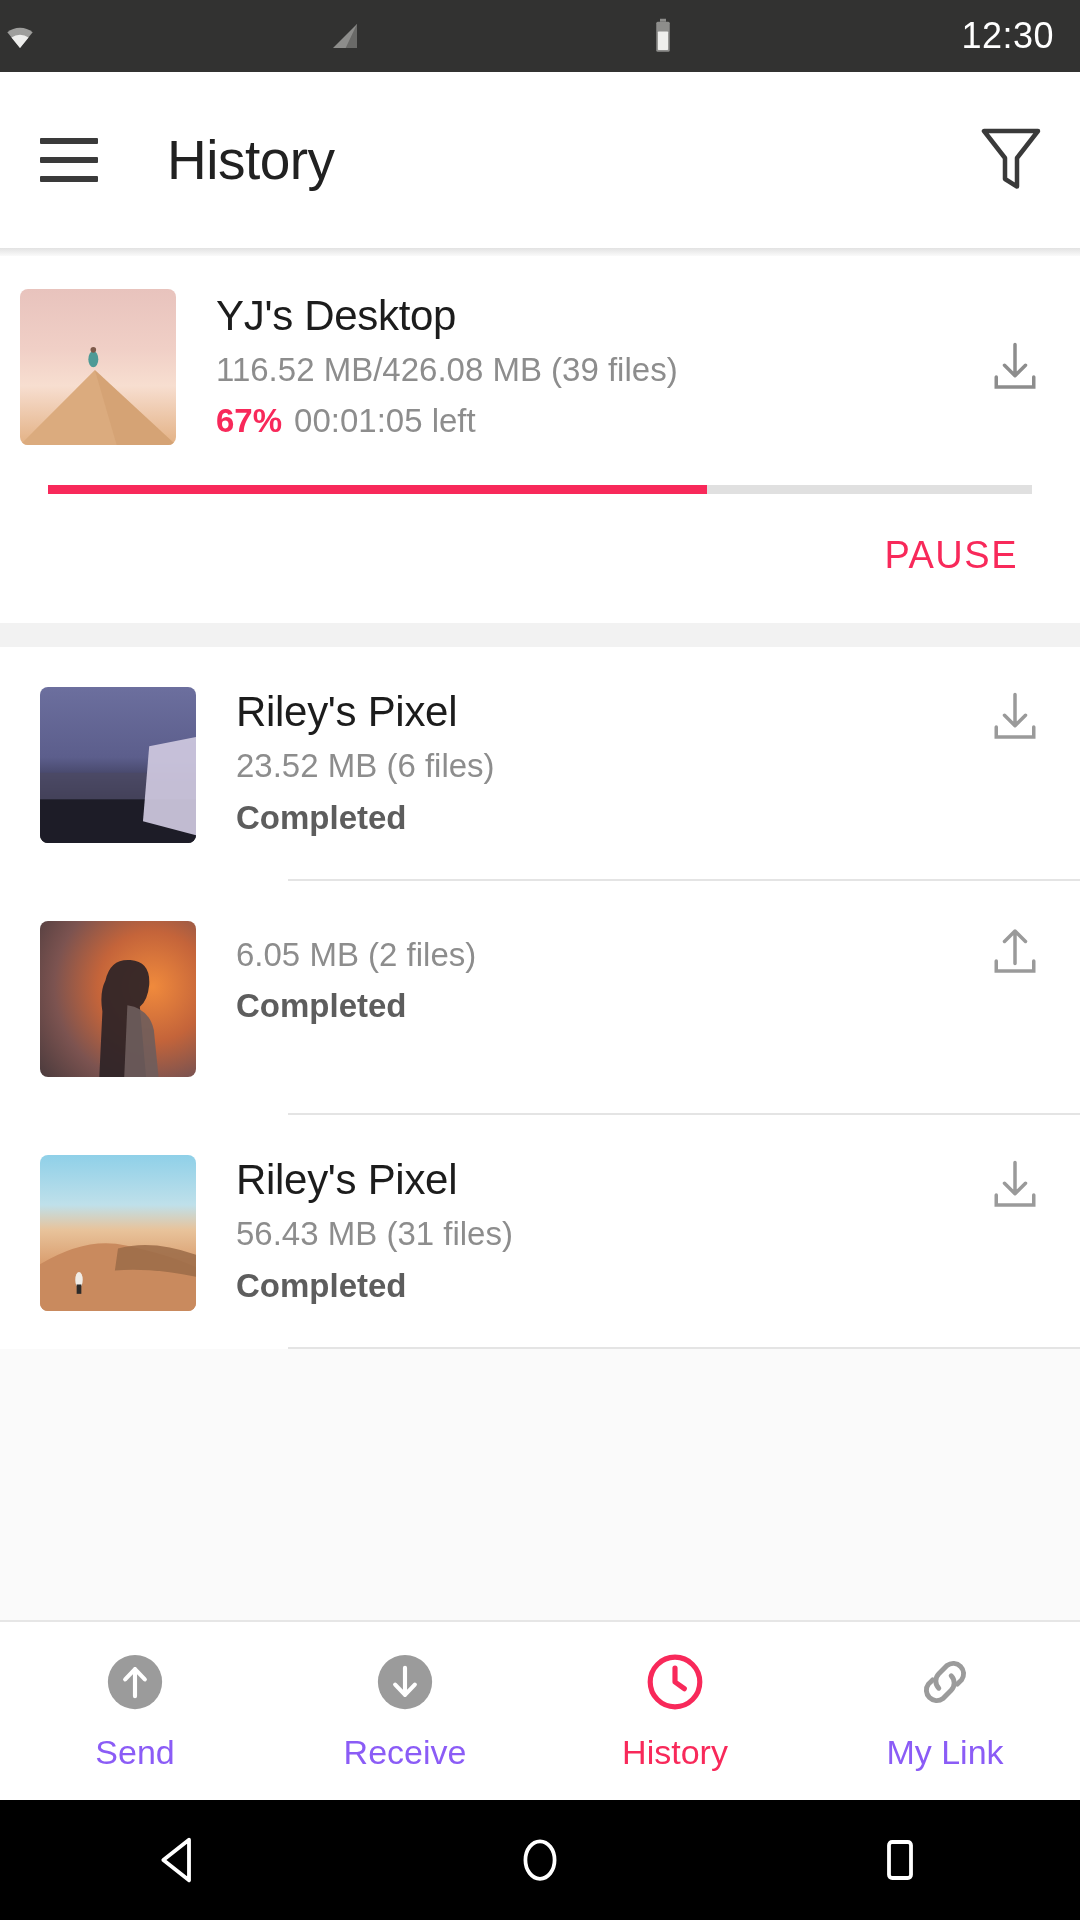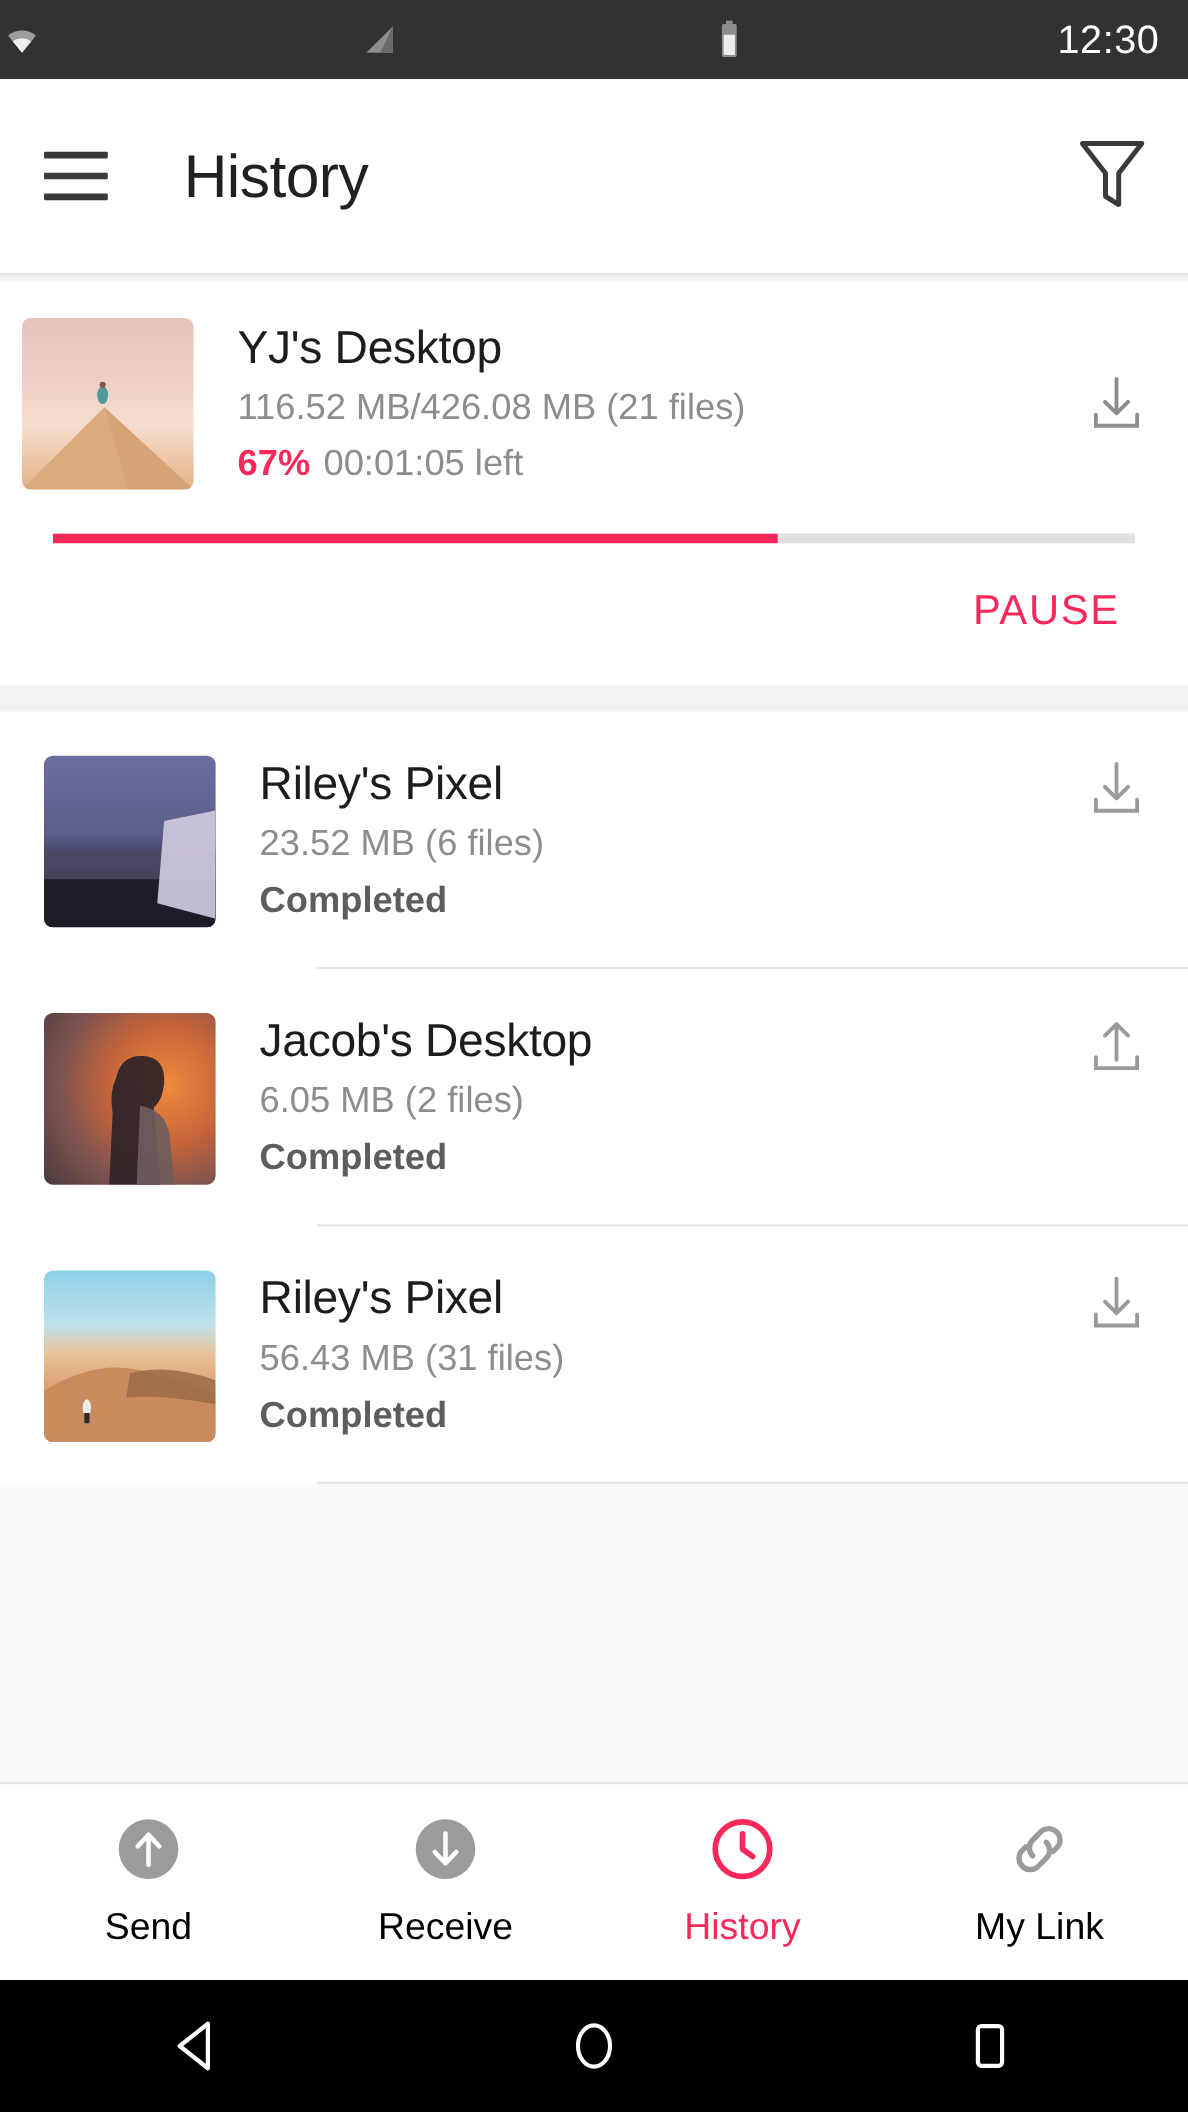--- a/index.html
+++ b/index.html
@@ -86,21 +86,21 @@
 
   
   .bottomnav {
     position:absolute; left:0; bottom:120px; width:1080px; height:180px;
     background:#ffffff; display:flex; border-top:2px solid #e6e6e6;
   }
   .nav-item {
     flex:1; display:flex; flex-direction:column; align-items:center;
     justify-content:center; gap:16px; cursor:pointer;
   }
-  .nav-label { font-size:34px; color:#000000; }
+  .nav-label { font-size:34px; color:#8b5cf6; }
   .nav-item.active .nav-label { color:#f8295a; }
 
   
   .sysnav {
     position:absolute; left:0; bottom:0; width:1080px; height:120px;
     background:#000000; display:flex; align-items:center; justify-content:space-around;
   }
   .sysnav-btn { cursor:pointer; display:flex; align-items:center; justify-content:center; width:180px; }
 
   
@@ -157,21 +157,21 @@
       <div class="thumb tb-0">
         <svg width="156" height="156" viewBox="0 0 100 100" style="position:absolute;inset:0;">
           <path d="M0 100 L48 52 L100 100 Z" fill="#dbab7e"></path>
           <path d="M48 52 L100 100 L62 100 Z" fill="#cf9c6d" opacity="0.55"></path>
           <ellipse cx="47" cy="45" rx="3.2" ry="5.2" fill="#4e9a96"></ellipse>
           <circle cx="47" cy="39" r="1.8" fill="#7d5a4a"></circle>
         </svg>
       </div>
       <div class="row-text">
         <div class="row-title">YJ's Desktop</div>
-        <div class="row-sub">116.52 MB/426.08 MB (21 files)</div>
+        <div class="row-sub">116.52 MB/426.08 MB (39 files)</div>
         <div class="row-stat">
           <span class="pct">67%</span><span class="eta">00:01:05 left</span>
         </div>
       </div>
       <div class="row-action">
         <svg width="60" height="60" viewBox="0 0 24 24">
           <path d="M12 3 V15.5 M12 15.5 L7.8 11.3 M12 15.5 L16.2 11.3" fill="none" stroke="#8d8d8d" stroke-width="1.4" stroke-linecap="round"></path>
           <path d="M4.5 16 V20 H19.5 V16" fill="none" stroke="#8d8d8d" stroke-width="1.4" stroke-linecap="round"></path>
         </svg>
       </div>
@@ -216,21 +216,20 @@
 
     <div class="list-item">
       <div class="item-inner">
         <div class="thumb tb-2">
           <svg width="156" height="156" viewBox="0 0 100 100" style="position:absolute;inset:0;">
             <path d="M42 38 q3-14 16-13 q13 1 12 16 q-1 10 -6 14 l4 45 l-30 0 l2 -42 q-2 -12 2 -20 Z" fill="#2e2327" opacity="0.93"></path>
             <path d="M56 54 q14 2 17 16 l3 30 l-22 0 Z" fill="#6e5d5c" opacity="0.9"></path>
           </svg>
         </div>
         <div class="item-text">
-          <div class="row-title">Jacob's Desktop</div>
           <div class="row-sub">6.05 MB (2 files)</div>
           <div class="item-status">Completed</div>
         </div>
         <div class="row-action">
           <svg width="60" height="60" viewBox="0 0 24 24">
             <path d="M12 17 V4 M12 4 L7.8 8.2 M12 4 L16.2 8.2" fill="none" stroke="#9a9a9a" stroke-width="1.4" stroke-linecap="round"></path>
             <path d="M4.5 16 V20 H19.5 V16" fill="none" stroke="#9a9a9a" stroke-width="1.4" stroke-linecap="round"></path>
           </svg>
         </div>
       </div>

